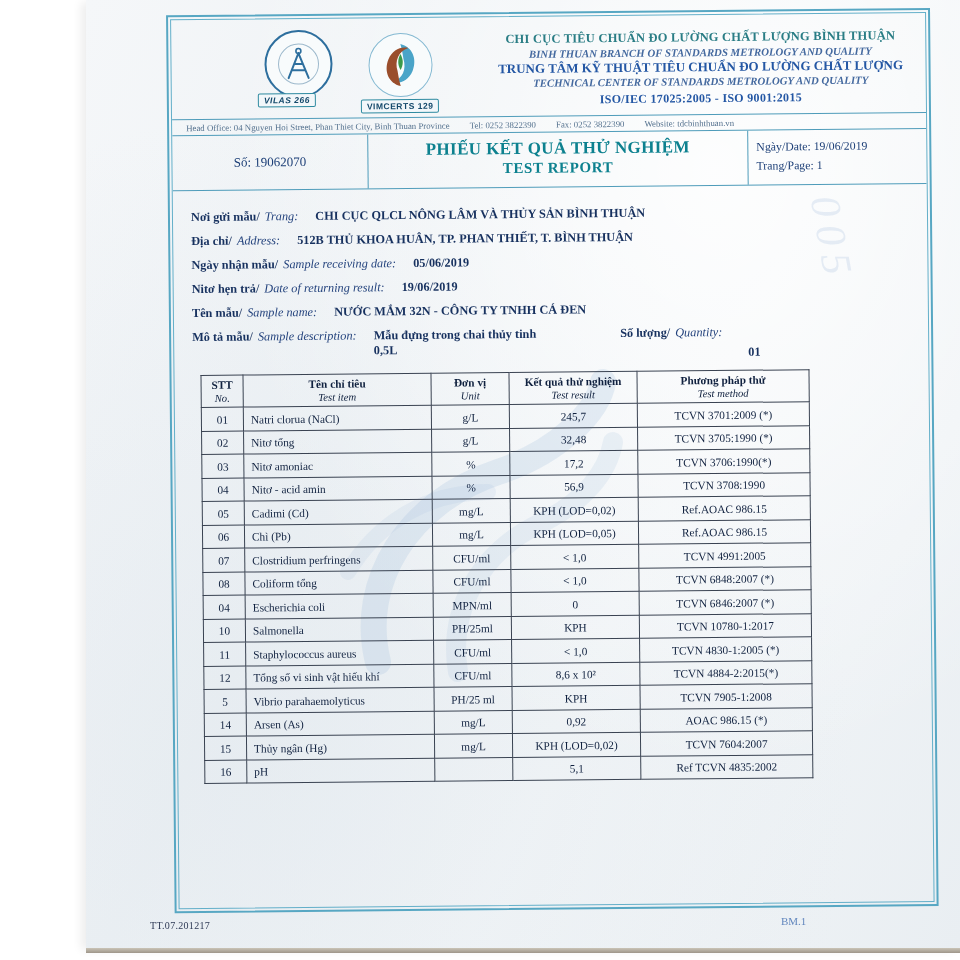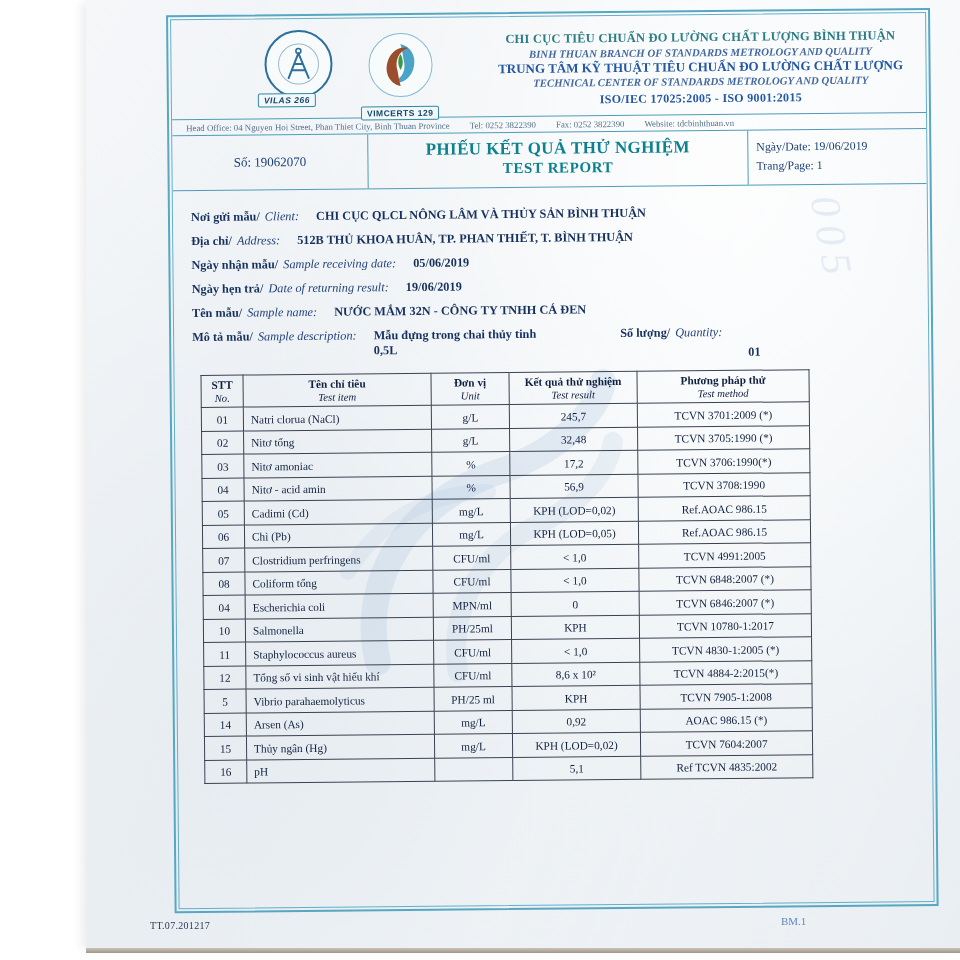--- a/index.html
+++ b/index.html
@@ -54,21 +54,21 @@
   .vim{
     left:185px;top:7px;width:64px;height:64px;border:1.5px solid #85b9d2;background:#f8fbfc;
     display:flex;align-items:center;justify-content:center;
   }
   .badge{
     position:absolute;border:1.5px solid #2e8aa0;border-radius:2px;background:#f2f7fa;
     font-family:"Liberation Sans",sans-serif;font-size:8.5px;font-weight:bold;
     color:#14496b;padding:1px 5px;letter-spacing:.5px;white-space:nowrap;
   }
   .badge-vilas{left:74px;top:66px;font-style:italic;}
-  .badge-vim{left:177px;top:80px;}
+  .badge-vim{left:177px;top:73px;}
   .hdr-text{flex:1;text-align:center;padding-top:7px;line-height:1.24;}
   .org-vi{font-size:12.5px;font-weight:bold;color:#2a7d85;letter-spacing:.2px;}
   .branch-en{font-size:10.8px;font-style:italic;font-weight:bold;color:#44699f;}
   .center-vi{font-size:13px;font-weight:bold;color:#2457a4;}
   .center-en{font-size:10.8px;font-style:italic;font-weight:bold;color:#44699f;}
   .iso{font-size:12px;font-weight:bold;color:#2457a4;margin-top:3px;letter-spacing:.3px;}
   
   .headoffice{
     border-top:1.5px solid #4f9cba;margin-top:3px;padding:3px 10px 2px 14px;
     font-size:8.8px;color:#54718e;display:flex;gap:20px;white-space:nowrap;
@@ -169,30 +169,30 @@
           <div class="tb-t2">TEST REPORT</div>
         </div>
         <div class="tb-right">
           <div>Ngày/Date: 19/06/2019</div>
           <div>Trang/Page: 1</div>
         </div>
       </div>
 
       <div class="info">
         <div class="info-row">
-          <span class="lab">Nơi gửi mẫu/</span><span class="eng">Client:</span><span class="val">CHI CỤC QLCL NÔNG LÂM VÀ THỦY SẢN BÌNH THUẬN</span>
+          <span class="lab">Nơi gửi mẫu/</span><span class="eng">Trang:</span><span class="val">CHI CỤC QLCL NÔNG LÂM VÀ THỦY SẢN BÌNH THUẬN</span>
         </div>
         <div class="info-row">
           <span class="lab">Địa chỉ/</span><span class="eng">Address:</span><span class="val">512B THỦ KHOA HUÂN, TP. PHAN THIẾT, T. BÌNH THUẬN</span>
         </div>
         <div class="info-row">
           <span class="lab">Ngày nhận mẫu/</span><span class="eng">Sample receiving date:</span><span class="val">05/06/2019</span>
         </div>
         <div class="info-row">
-          <span class="lab">Ngày hẹn trả/</span><span class="eng">Date of returning result:</span><span class="val">19/06/2019</span>
+          <span class="lab">Nitơ hẹn trả/</span><span class="eng">Date of returning result:</span><span class="val">19/06/2019</span>
         </div>
         <div class="info-row">
           <span class="lab">Tên mẫu/</span><span class="eng">Sample name:</span><span class="val">NƯỚC MẮM 32N - CÔNG TY TNHH CÁ ĐEN</span>
         </div>
         <div class="info-row">
           <span class="lab">Mô tả mẫu/</span><span class="eng">Sample description:</span><span class="val val-block">Mẫu đựng trong chai thủy tinh
 0,5L</span>
           <span class="qty">
             <span class="lab">Số lượng/</span><span class="eng">Quantity:</span>
           </span>

